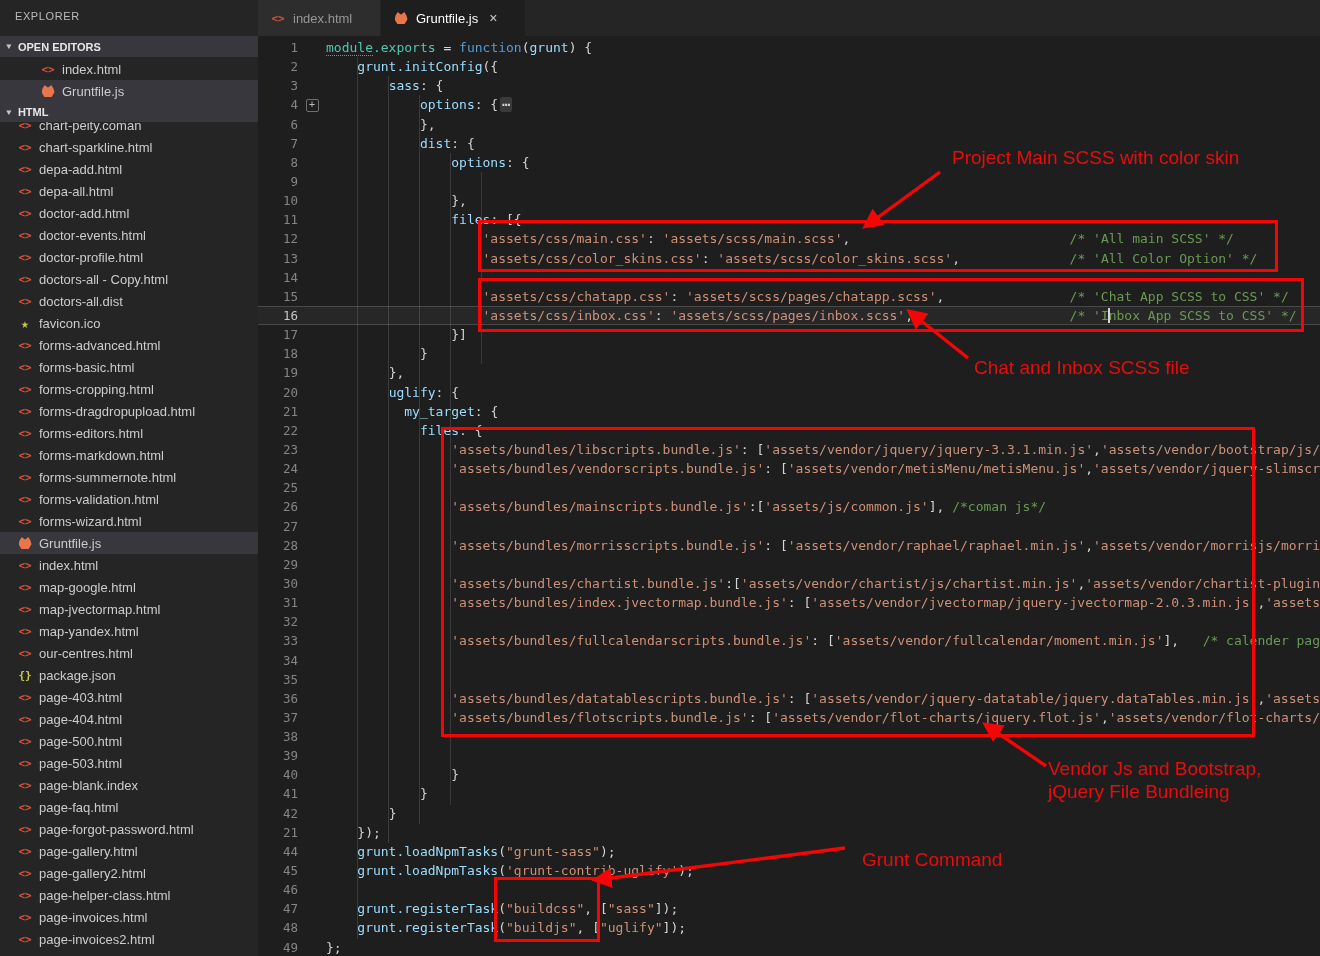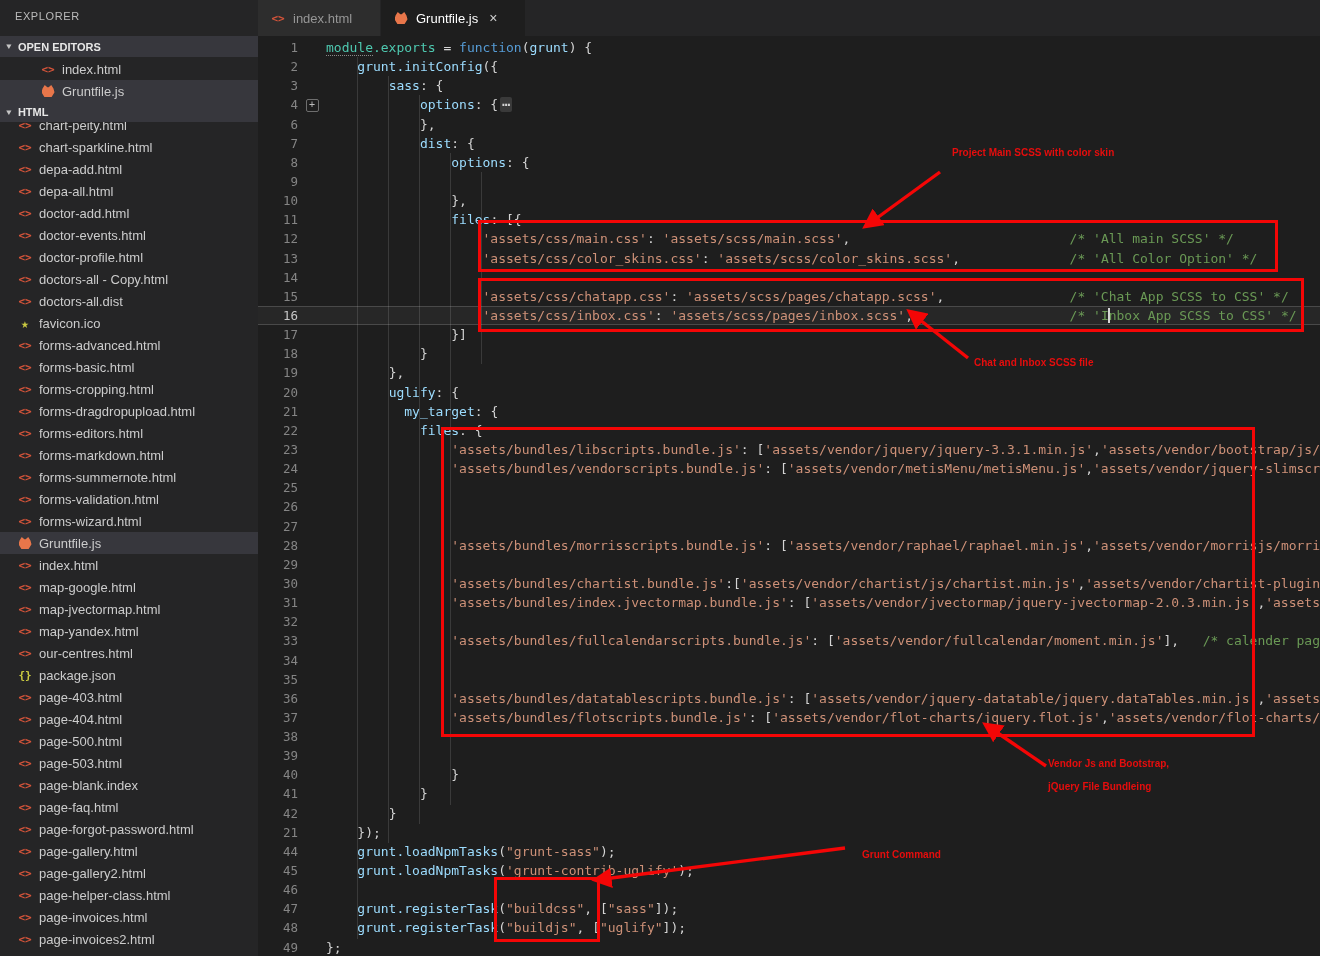--- a/index.html
+++ b/index.html
@@ -49,21 +49,21 @@
   .tk-kw{color:#569cd6;}
   .tk-v{color:#9cdcfe;}
   .tk-s{color:#ce9178;}
   .tk-c{color:#6a9955;}
   .tk-p{color:#d4d4d4;}
   .tk-ell{color:#d4d4d4;background:#3a3a3a;border-radius:2px;padding:0 2px;margin-left:2px;font-weight:bold;}
   .tk-cur{display:inline-block;width:2px;height:15px;background:#d6d6d6;vertical-align:text-bottom;margin:0 -1px;}
   .iguide{position:absolute;width:1px;background:#3a3a3a;z-index:0;}
   
   .ann-box{position:absolute;border:3px solid #f40606;z-index:10;pointer-events:none;}
-  .ann-label{position:absolute;color:#e60d0d;font-weight:bold;font-size:10px;z-index:11;white-space:nowrap;pointer-events:none;}
+  .ann-label{position:absolute;color:#e60d0d;font-weight:normal;font-size:19px;z-index:11;white-space:nowrap;pointer-events:none;}
   #arrow-svg{position:absolute;left:0;top:0;width:1320px;height:956px;z-index:12;pointer-events:none;}
 </style>
 </head>
 <body>
 <div id="stage">
 
   <div id="sidebar">
     <div class="sb-title">EXPLORER</div>
     <div class="sb-header" style="top:36px">
       <span class="twist">▼</span>
@@ -81,21 +81,21 @@
           <span class="fname">Gruntfile.js</span>
         </div>
       </div>
     <div class="sb-header" style="top:102px;height:20px">
       <span class="twist">▼</span>
       <span>HTML</span>
     </div>
     <div id="file-list">
         <div class="file-row" style="top: 114px;">
           <span class="fic html">&lt;&gt;</span>
-          <span class="fname">chart-peity.html</span>
+          <span class="fname">chart-peity.coman</span>
         </div>
         <div class="file-row" style="top: 136px;">
           <span class="fic html">&lt;&gt;</span>
           <span class="fname">chart-sparkline.html</span>
         </div>
         <div class="file-row" style="top: 158px;">
           <span class="fic html">&lt;&gt;</span>
           <span class="fname">depa-add.html</span>
         </div>
         <div class="file-row" style="top: 180px;">
@@ -283,21 +283,21 @@
         <div class="code-line current"><span class="ln">16</span><span class="foldc"></span><span class="lc"><span class="tk-p">                    </span><span class="tk-s">'assets/css/inbox.css'</span><span class="tk-p">: </span><span class="tk-s">'assets/scss/pages/inbox.scss'</span><span class="tk-p">,</span><span class="tk-p">                    </span><span class="tk-c">/* 'I</span><span class="tk-cur"></span><span class="tk-c">nbox App SCSS to CSS' */</span></span></div>
         <div class="code-line"><span class="ln">17</span><span class="foldc"></span><span class="lc"><span class="tk-p">                </span><span class="tk-p">}]</span></span></div>
         <div class="code-line"><span class="ln">18</span><span class="foldc"></span><span class="lc"><span class="tk-p">            </span><span class="tk-p">}</span></span></div>
         <div class="code-line"><span class="ln">19</span><span class="foldc"></span><span class="lc"><span class="tk-p">        </span><span class="tk-p">},</span></span></div>
         <div class="code-line"><span class="ln">20</span><span class="foldc"></span><span class="lc"><span class="tk-p">        </span><span class="tk-v">uglify</span><span class="tk-p">: {</span></span></div>
         <div class="code-line"><span class="ln">21</span><span class="foldc"></span><span class="lc"><span class="tk-p">          </span><span class="tk-v">my_target</span><span class="tk-p">: {</span></span></div>
         <div class="code-line"><span class="ln">22</span><span class="foldc"></span><span class="lc"><span class="tk-p">            </span><span class="tk-v">files</span><span class="tk-p">: {</span></span></div>
         <div class="code-line"><span class="ln">23</span><span class="foldc"></span><span class="lc"><span class="tk-p">                </span><span class="tk-s">'assets/bundles/libscripts.bundle.js'</span><span class="tk-p">: [</span><span class="tk-s">'assets/vendor/jquery/jquery-3.3.1.min.js'</span><span class="tk-p">,</span><span class="tk-s">'assets/vendor/bootstrap/js/popper.min.js'</span></span></div>
         <div class="code-line"><span class="ln">24</span><span class="foldc"></span><span class="lc"><span class="tk-p">                </span><span class="tk-s">'assets/bundles/vendorscripts.bundle.js'</span><span class="tk-p">: [</span><span class="tk-s">'assets/vendor/metisMenu/metisMenu.js'</span><span class="tk-p">,</span><span class="tk-s">'assets/vendor/jquery-slimscroll/jquery.slimscroll.min.js'</span></span></div>
         <div class="code-line"><span class="ln">25</span><span class="foldc"></span><span class="lc"></span></div>
-        <div class="code-line"><span class="ln">26</span><span class="foldc"></span></div>
+        <div class="code-line"><span class="ln">26</span><span class="foldc"></span><span class="lc"><span class="tk-p">                </span><span class="tk-s">'assets/bundles/mainscripts.bundle.js'</span><span class="tk-p">:[</span><span class="tk-s">'assets/js/common.js'</span><span class="tk-p">], </span><span class="tk-c">/*coman js*/</span></span></div>
         <div class="code-line"><span class="ln">27</span><span class="foldc"></span><span class="lc"></span></div>
         <div class="code-line"><span class="ln">28</span><span class="foldc"></span><span class="lc"><span class="tk-p">                </span><span class="tk-s">'assets/bundles/morrisscripts.bundle.js'</span><span class="tk-p">: [</span><span class="tk-s">'assets/vendor/raphael/raphael.min.js'</span><span class="tk-p">,</span><span class="tk-s">'assets/vendor/morrisjs/morris.min.js'</span></span></div>
         <div class="code-line"><span class="ln">29</span><span class="foldc"></span></div>
         <div class="code-line"><span class="ln">30</span><span class="foldc"></span><span class="lc"><span class="tk-p">                </span><span class="tk-s">'assets/bundles/chartist.bundle.js'</span><span class="tk-p">:[</span><span class="tk-s">'assets/vendor/chartist/js/chartist.min.js'</span><span class="tk-p">,</span><span class="tk-s">'assets/vendor/chartist-plugin-tooltip/js/chartist-plugin-tooltip.min.js'</span></span></div>
         <div class="code-line"><span class="ln">31</span><span class="foldc"></span><span class="lc"><span class="tk-p">                </span><span class="tk-s">'assets/bundles/index.jvectormap.bundle.js'</span><span class="tk-p">: [</span><span class="tk-s">'assets/vendor/jvectormap/jquery-jvectormap-2.0.3.min.js'</span><span class="tk-p">,</span><span class="tk-s">'assets/vendor/jvectormap/jquery-jvectormap-world-mill.js'</span></span></div>
         <div class="code-line"><span class="ln">32</span><span class="foldc"></span><span class="lc"></span></div>
         <div class="code-line"><span class="ln">33</span><span class="foldc"></span><span class="lc"><span class="tk-p">                </span><span class="tk-s">'assets/bundles/fullcalendarscripts.bundle.js'</span><span class="tk-p">: [</span><span class="tk-s">'assets/vendor/fullcalendar/moment.min.js'</span><span class="tk-p">],   </span><span class="tk-c">/* calender page */</span></span></div>
         <div class="code-line"><span class="ln">34</span><span class="foldc"></span></div>
         <div class="code-line"><span class="ln">35</span><span class="foldc"></span><span class="lc"></span></div>
         <div class="code-line"><span class="ln">36</span><span class="foldc"></span><span class="lc"><span class="tk-p">                </span><span class="tk-s">'assets/bundles/datatablescripts.bundle.js'</span><span class="tk-p">: [</span><span class="tk-s">'assets/vendor/jquery-datatable/jquery.dataTables.min.js'</span><span class="tk-p">,</span><span class="tk-s">'assets/vendor/jquery-datatable/dataTables.bootstrap4.min.js'</span></span></div>

